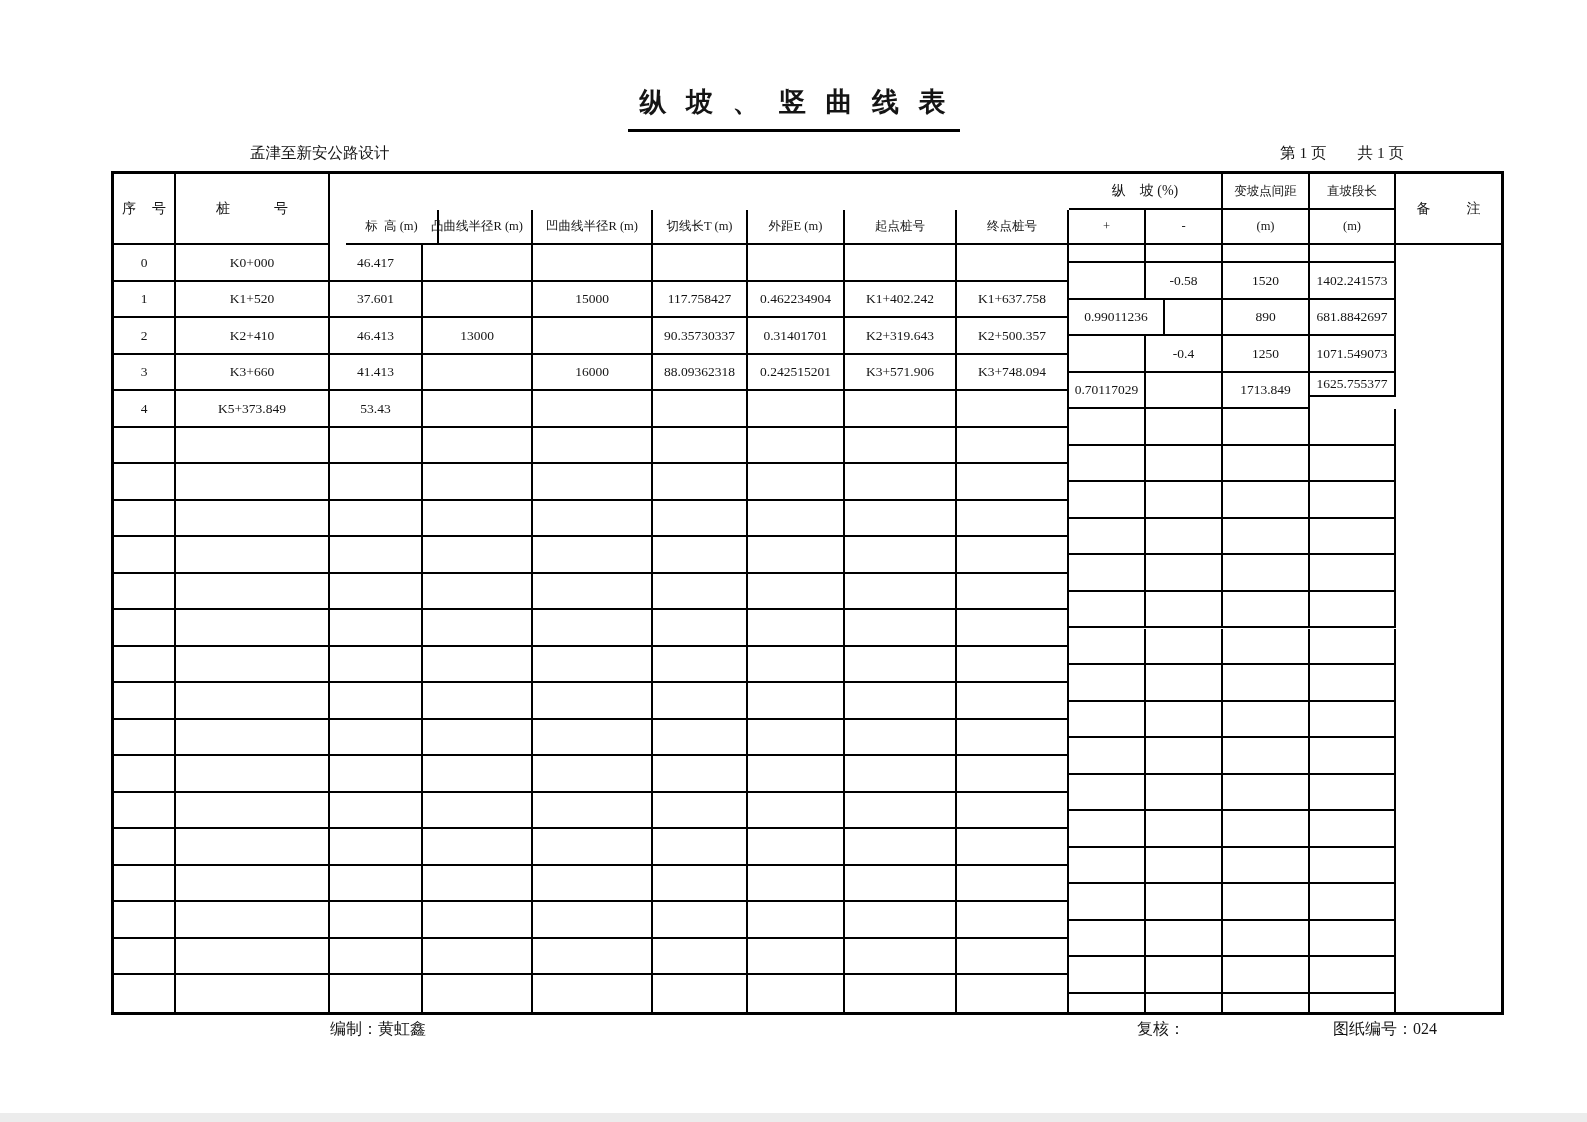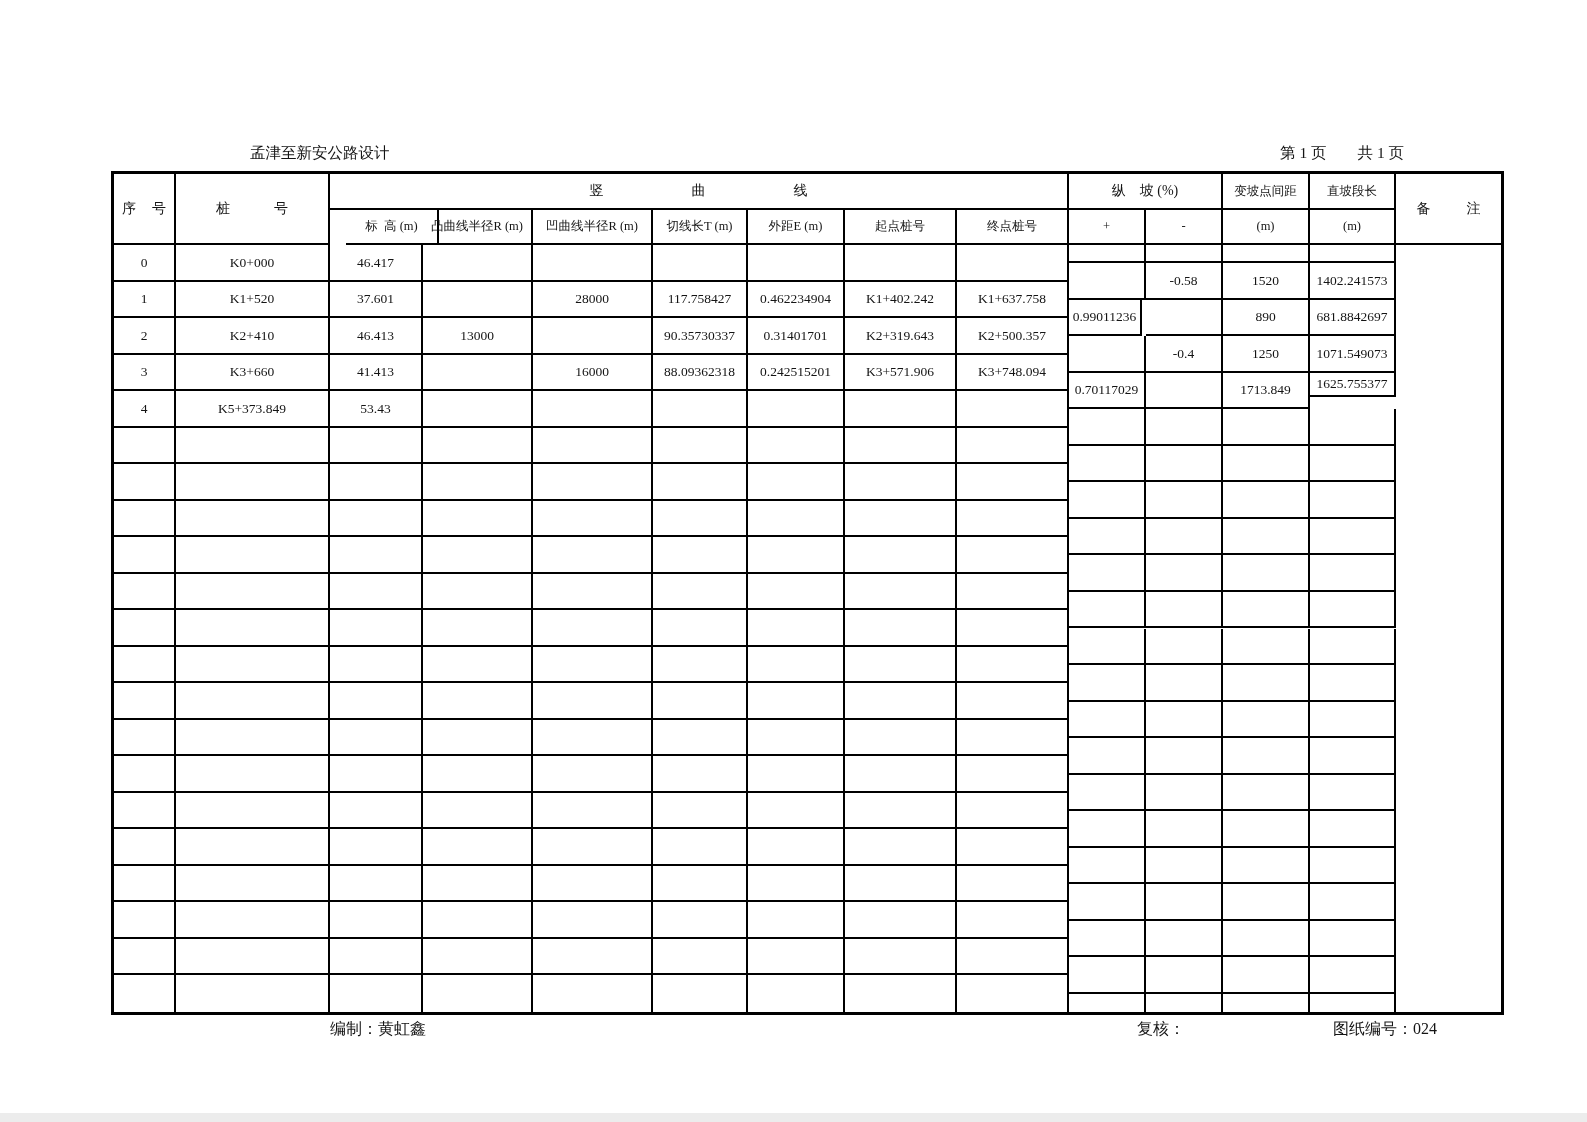--- a/index.html
+++ b/index.html
@@ -36,28 +36,30 @@
   .f-prepared{left:330px;}
   .f-review{left:1137px;}
   .f-drawing{left:1333px;}
   .page-edge-bottom{position:absolute;left:0;right:0;bottom:0;height:9px;background:#ececec;}
 </style>
 </head>
 <body>
 
 <div class="page">
 
+  <div class="title-wrap">
+    <span class="title-text">纵  坡  、  竖  曲  线  表</span>
+  </div>
 
   <div class="project-label">孟津至新安公路设计</div>
   <div class="page-label">第 1 页　　共 1 页</div>
 
   <div id="table-root">
       <div class="cell hdr sp16" style="left: 0px; top: 0px; width: 62px; height: 71px;">序号</div>
       <div class="cell hdr sp44" style="left: 62px; top: 0px; width: 154px; height: 71px;">桩号</div>
-      <div class="cell hdr sp88" style="left: 216px; top: 0px; width: 739px; height: 36px;">竖曲线</div>
       <div class="cell hdr" style="left: 955px; top: 0px; width: 154px; height: 36px;">纵　坡 (%)</div>
       <div class="cell hdr hdr-small" style="left: 1109px; top: 0px; width: 87px; height: 36px;">变坡点间距</div>
       <div class="cell hdr hdr-small" style="left: 1196px; top: 0px; width: 86px; height: 36px;">直坡段长</div>
       <div class="cell hdr sp36 no-r" style="left: 1282px; top: 0px; width: 105px; height: 71px;">备注</div>
       <div class="cell hdr hdr-small" style="left: 216px; top: 36px; width: 93px; height: 35px; margin-left: 16px;">标  高 (m)</div>
       <div class="cell hdr hdr-small" style="left: 309px; top: 36px; width: 110px; height: 35px;">凸曲线半径R (m)</div>
       <div class="cell hdr hdr-small" style="left: 419px; top: 36px; width: 120px; height: 35px;">凹曲线半径R (m)</div>
       <div class="cell hdr hdr-small" style="left: 539px; top: 36px; width: 95px; height: 35px;">切线长T (m)</div>
       <div class="cell hdr hdr-small" style="left: 634px; top: 36px; width: 97px; height: 35px;">外距E (m)</div>
       <div class="cell hdr hdr-small" style="left: 731px; top: 36px; width: 112px; height: 35px;">起点桩号</div>
@@ -72,21 +74,21 @@
       <div class="cell" style="left: 309px; top: 71px; width: 110px; height: 36.5238px;"></div>
       <div class="cell" style="left: 419px; top: 71px; width: 120px; height: 36.5238px;"></div>
       <div class="cell" style="left: 539px; top: 71px; width: 95px; height: 36.5238px;"></div>
       <div class="cell" style="left: 634px; top: 71px; width: 97px; height: 36.5238px;"></div>
       <div class="cell" style="left: 731px; top: 71px; width: 112px; height: 36.5238px;"></div>
       <div class="cell" style="left: 843px; top: 71px; width: 112px; height: 36.5238px;"></div>
       <div class="cell" style="left: 0px; top: 107.524px; width: 62px; height: 36.5238px;">1</div>
       <div class="cell" style="left: 62px; top: 107.524px; width: 154px; height: 36.5238px;">K1+520</div>
       <div class="cell" style="left: 216px; top: 107.524px; width: 93px; height: 36.5238px;">37.601</div>
       <div class="cell" style="left: 309px; top: 107.524px; width: 110px; height: 36.5238px;"></div>
-      <div class="cell" style="left: 419px; top: 107.524px; width: 120px; height: 36.5238px;">28000</div>
+      <div class="cell" style="left: 419px; top: 107.524px; width: 120px; height: 36.5238px;">15000</div>
       <div class="cell" style="left: 539px; top: 107.524px; width: 95px; height: 36.5238px;">117.758427</div>
       <div class="cell" style="left: 634px; top: 107.524px; width: 97px; height: 36.5238px;">0.462234904</div>
       <div class="cell" style="left: 731px; top: 107.524px; width: 112px; height: 36.5238px;">K1+402.242</div>
       <div class="cell" style="left: 843px; top: 107.524px; width: 112px; height: 36.5238px;">K1+637.758</div>
       <div class="cell" style="left: 0px; top: 144.048px; width: 62px; height: 36.5238px;">2</div>
       <div class="cell" style="left: 62px; top: 144.048px; width: 154px; height: 36.5238px;">K2+410</div>
       <div class="cell" style="left: 216px; top: 144.048px; width: 93px; height: 36.5238px;">46.413</div>
       <div class="cell" style="left: 309px; top: 144.048px; width: 110px; height: 36.5238px;">13000</div>
       <div class="cell" style="left: 419px; top: 144.048px; width: 120px; height: 36.5238px;"></div>
       <div class="cell" style="left: 539px; top: 144.048px; width: 95px; height: 36.5238px;">90.35730337</div>
@@ -256,21 +258,21 @@
       <div class="cell no-b" style="left: 731px; top: 801.476px; width: 112px; height: 36.5238px;"></div>
       <div class="cell no-b" style="left: 843px; top: 801.476px; width: 112px; height: 36.5238px;"></div>
       <div class="cell" style="left: 955px; top: 71px; width: 77px; height: 18.2619px;"></div>
       <div class="cell" style="left: 1032px; top: 71px; width: 77px; height: 18.2619px;"></div>
       <div class="cell" style="left: 1109px; top: 71px; width: 87px; height: 18.2619px;"></div>
       <div class="cell" style="left: 1196px; top: 71px; width: 86px; height: 18.2619px;"></div>
       <div class="cell" style="left: 955px; top: 89.2619px; width: 77px; height: 36.5238px;"></div>
       <div class="cell" style="left: 1032px; top: 89.2619px; width: 77px; height: 36.5238px;">-0.58</div>
       <div class="cell" style="left: 1109px; top: 89.2619px; width: 87px; height: 36.5238px;">1520</div>
       <div class="cell" style="left: 1196px; top: 89.2619px; width: 86px; height: 36.5238px; text-align: center;">1402.241573</div>
-      <div class="cell" style="left: 955px; top: 125.786px; width: 73px; height: 36.5238px;">0.99011236</div>
+      <div class="cell" style="left: 955px; top: 125.786px; width: 96px; height: 36.5238px;">0.99011236</div>
       <div class="cell" style="left: 1032px; top: 125.786px; width: 77px; height: 36.5238px;"></div>
       <div class="cell" style="left: 1109px; top: 125.786px; width: 87px; height: 36.5238px;">890</div>
       <div class="cell" style="left: 1196px; top: 125.786px; width: 86px; height: 36.5238px;">681.8842697</div>
       <div class="cell" style="left: 955px; top: 162.31px; width: 77px; height: 36.5238px;"></div>
       <div class="cell" style="left: 1032px; top: 162.31px; width: 77px; height: 36.5238px;">-0.4</div>
       <div class="cell" style="left: 1109px; top: 162.31px; width: 87px; height: 36.5238px;">1250</div>
       <div class="cell" style="left: 1196px; top: 162.31px; width: 86px; height: 36.5238px;">1071.549073</div>
       <div class="cell" style="left: 955px; top: 198.833px; width: 77px; height: 36.5238px;">0.70117029</div>
       <div class="cell" style="left: 1032px; top: 198.833px; width: 77px; height: 36.5238px;"></div>
       <div class="cell" style="left: 1109px; top: 198.833px; width: 87px; height: 36.5238px;">1713.849</div>

